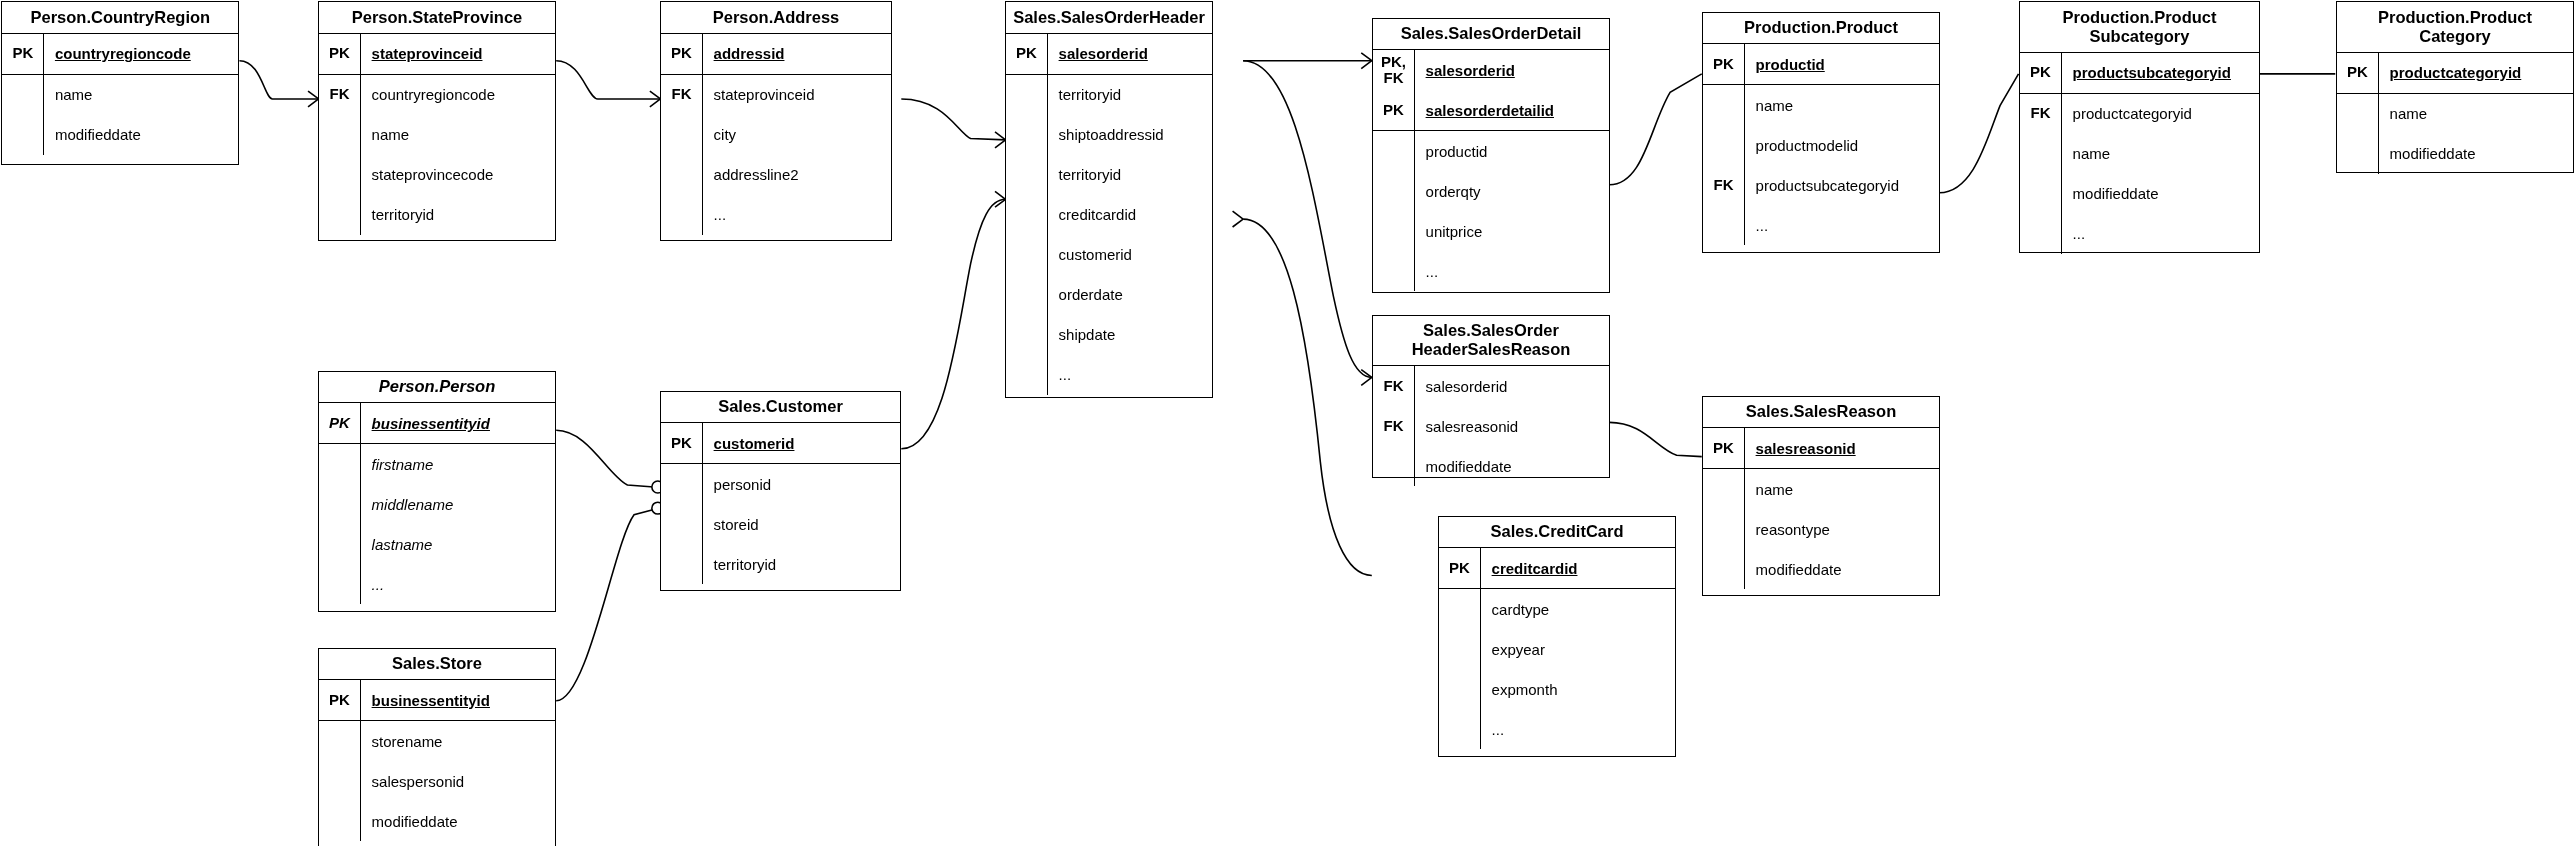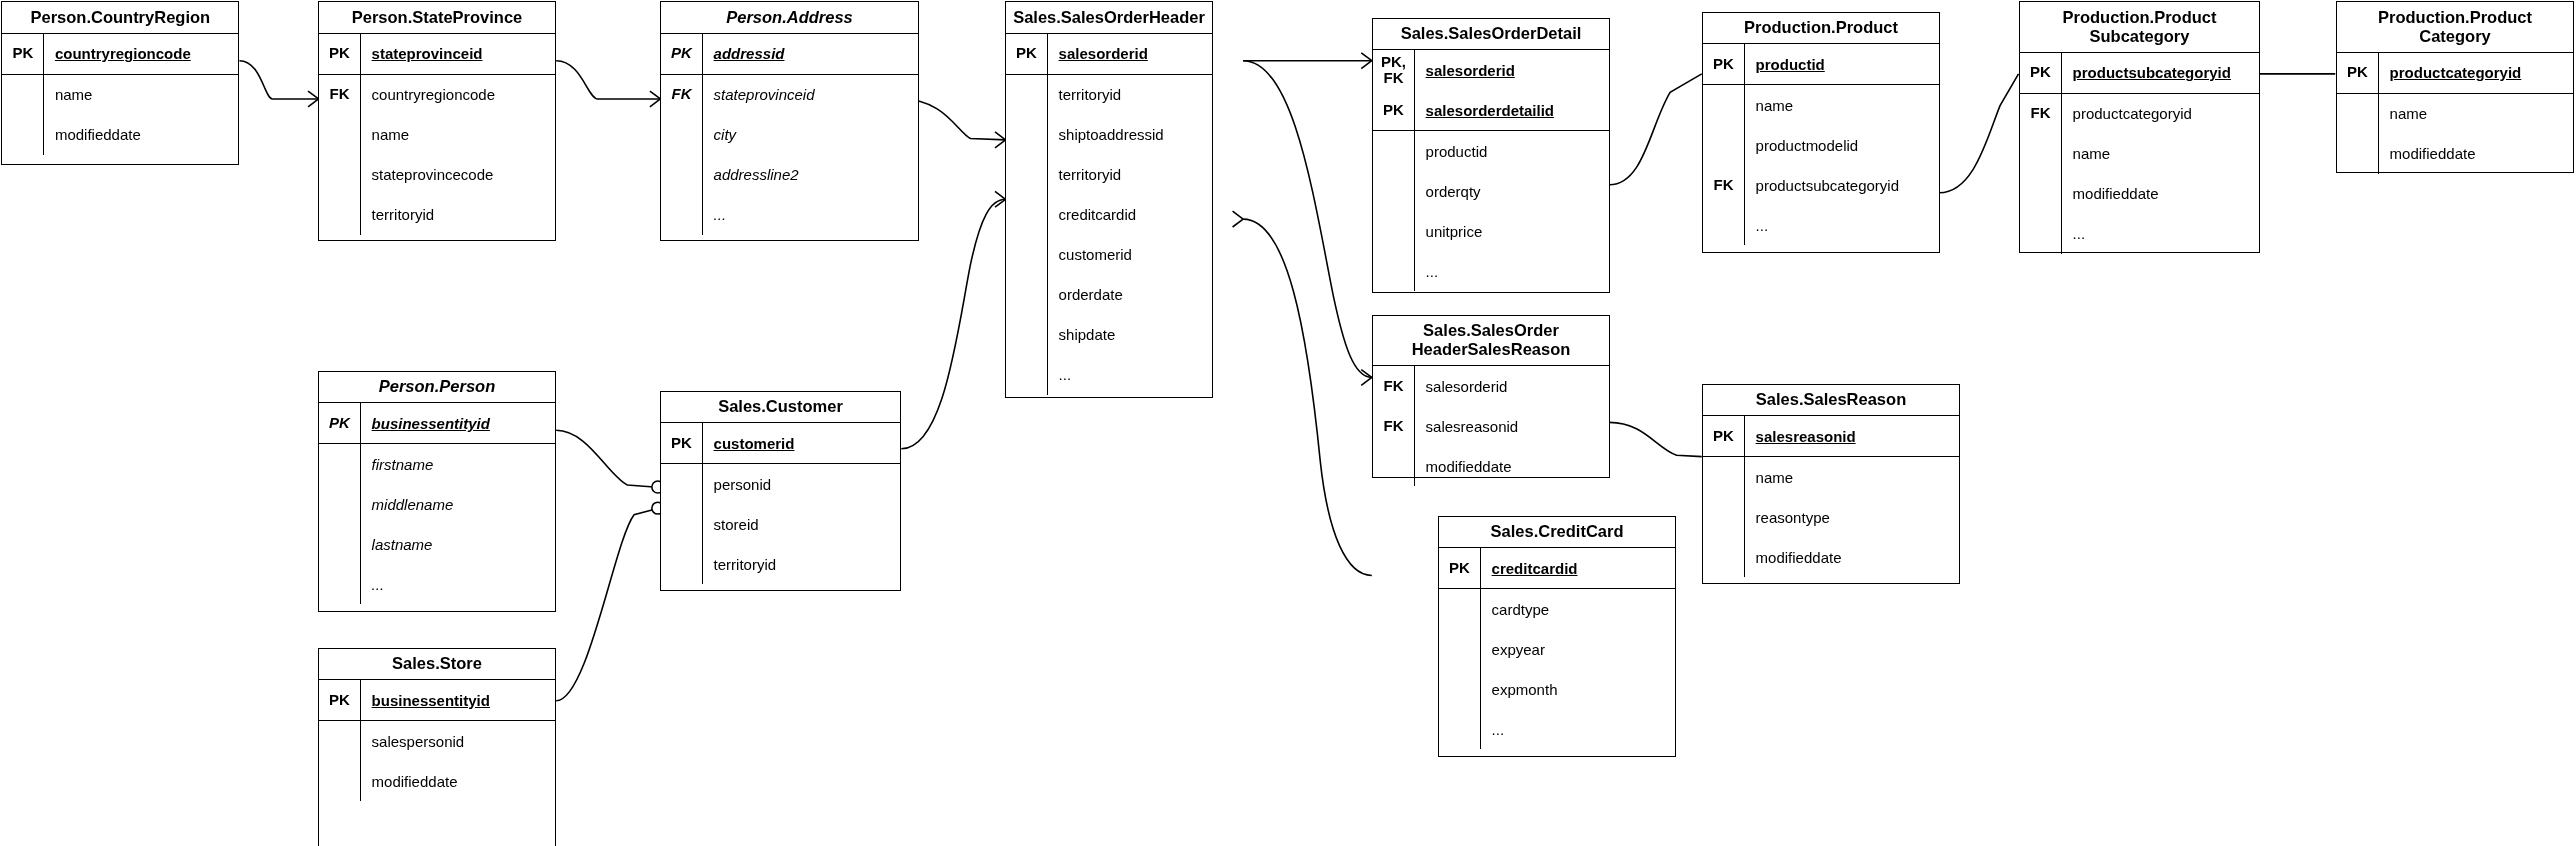--- a/index.html
+++ b/index.html
@@ -159,21 +159,21 @@
       </div>
       <div class="attr-row">
         <div class="attr-key empty"></div>
         <div class="attr-name">stateprovincecode</div>
       </div>
       <div class="attr-row">
         <div class="attr-key empty"></div>
         <div class="attr-name">territoryid</div>
       </div>
     </div>
-    <div class="entity" style="left: 660px; top: 1.3px; width: 259px; height: 240px; font-style: italic;">
+    <div class="entity" style="left: 660px; top: 1.3px; width: 232px; height: 240px;">
       <div class="entity-title">Person.Address</div>
       <div class="attr-row pk-row">
         <div class="attr-key">PK</div>
         <div class="attr-name key">addressid</div>
       </div>
       <div class="attr-row">
         <div class="attr-key">FK</div>
         <div class="attr-name">stateprovinceid</div>
       </div>
       <div class="attr-row">
@@ -328,21 +328,21 @@
       </div>
       <div class="attr-row">
         <div class="attr-key">FK</div>
         <div class="attr-name">salesreasonid</div>
       </div>
       <div class="attr-row">
         <div class="attr-key empty"></div>
         <div class="attr-name">modifieddate</div>
       </div>
     </div>
-    <div class="entity" style="left: 1702px; top: 384px; width: 258px; height: 200px;">
+    <div class="entity" style="left: 1702px; top: 396px; width: 238px; height: 200px;">
       <div class="entity-title">Sales.SalesReason</div>
       <div class="attr-row pk-row">
         <div class="attr-key">PK</div>
         <div class="attr-name key">salesreasonid</div>
       </div>
       <div class="attr-row">
         <div class="attr-key empty"></div>
         <div class="attr-name">name</div>
       </div>
       <div class="attr-row">
@@ -420,20 +420,24 @@
       </div>
     </div>
     <div class="entity" style="left: 318px; top: 648px; width: 238px; height: 200px;">
       <div class="entity-title">Sales.Store</div>
       <div class="attr-row pk-row">
         <div class="attr-key">PK</div>
         <div class="attr-name key">businessentityid</div>
       </div>
       <div class="attr-row">
         <div class="attr-key empty"></div>
+        <div class="attr-name">storename</div>
+      </div>
+      <div class="attr-row">
+        <div class="attr-key empty"></div>
         <div class="attr-name">salespersonid</div>
       </div>
       <div class="attr-row">
         <div class="attr-key empty"></div>
         <div class="attr-name">modifieddate</div>
       </div>
     </div>
   </div>
 
 

